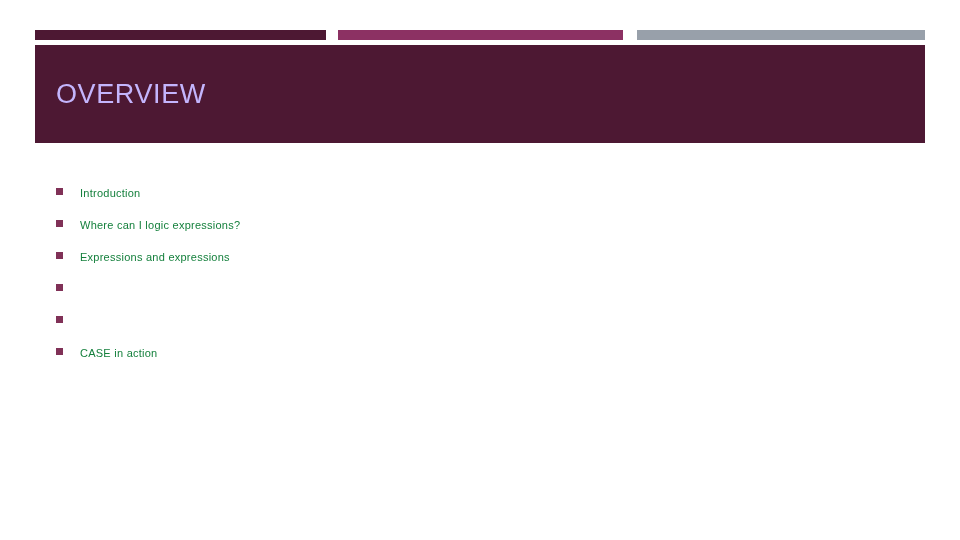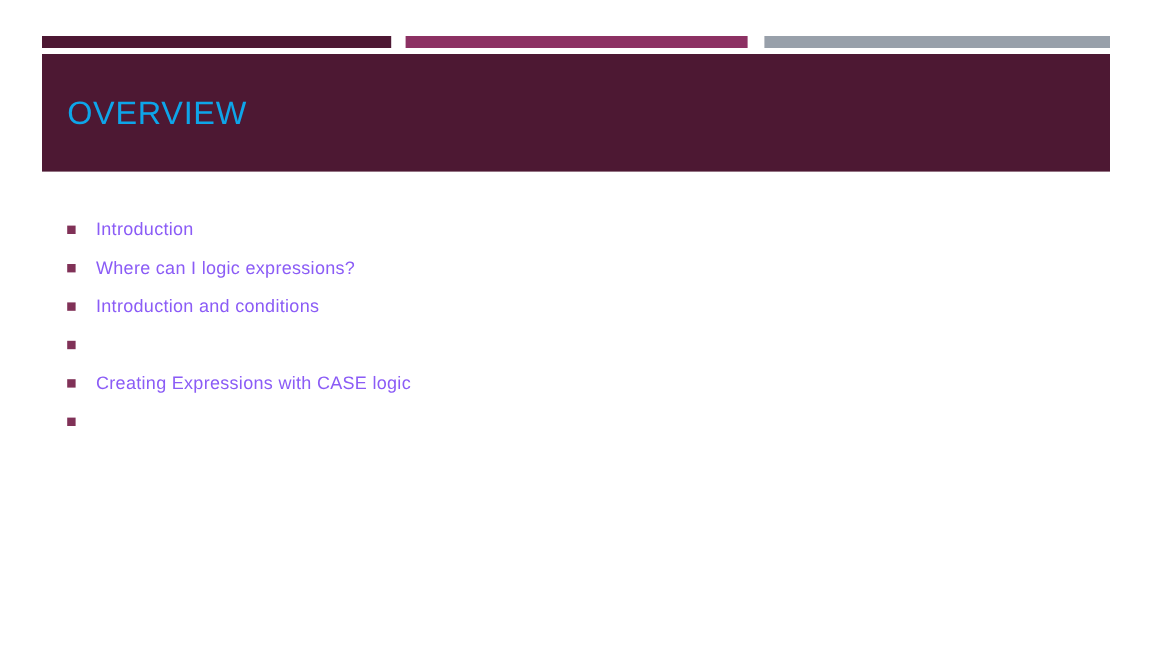--- a/index.html
+++ b/index.html
@@ -54,21 +54,21 @@
     top: 45px;
     width: 890px;
     height: 98px;
     background: #4D1833;
   }
   #page-title {
     position: absolute;
     left: 21px;
     top: 33px;
     margin: 0;
-    color: #0ea5e9;
+    color: #c4b5fd;
     font-family: "Liberation Sans", sans-serif;
     font-size: 27px;
     font-weight: 300;
     letter-spacing: 0.6px;
     line-height: 32px;
     white-space: nowrap;
   }
 
   
   #bullet-list {
@@ -91,23 +91,23 @@
     position: absolute;
     left: 0;
     top: 12px;
     width: 7px;
     height: 7px;
     background: #803157;
     display: block;
   }
   .bullet-text {
     font-family: "Liberation Sans", sans-serif;
-    font-size: 15px;
+    font-size: 11px;
     font-weight: 400;
-    color: #8b5cf6;
+    color: #15803d;
     letter-spacing: 0.25px;
   }
 </style>
 </head>
 <body>
 
 <div id="slide">
 
   <div class="accent-bar bar-1"></div>
   <div class="accent-bar bar-2"></div>
@@ -121,27 +121,27 @@
     <li class="bullet-item">
       <span class="bullet-marker"></span>
       <span class="bullet-text">Introduction</span>
     </li>
     <li class="bullet-item">
       <span class="bullet-marker"></span>
       <span class="bullet-text">Where can I logic expressions?</span>
     </li>
     <li class="bullet-item">
       <span class="bullet-marker"></span>
-      <span class="bullet-text">Introduction and conditions</span>
+      <span class="bullet-text">Expressions and expressions</span>
     </li>
     <li class="bullet-item">
       <span class="bullet-marker"></span>
     </li>
     <li class="bullet-item">
       <span class="bullet-marker"></span>
-      <span class="bullet-text">Creating Expressions with CASE logic</span>
     </li>
     <li class="bullet-item">
       <span class="bullet-marker"></span>
+      <span class="bullet-text">CASE in action</span>
     </li>
   </ul>
 
 </div>
 
 </body></html>

